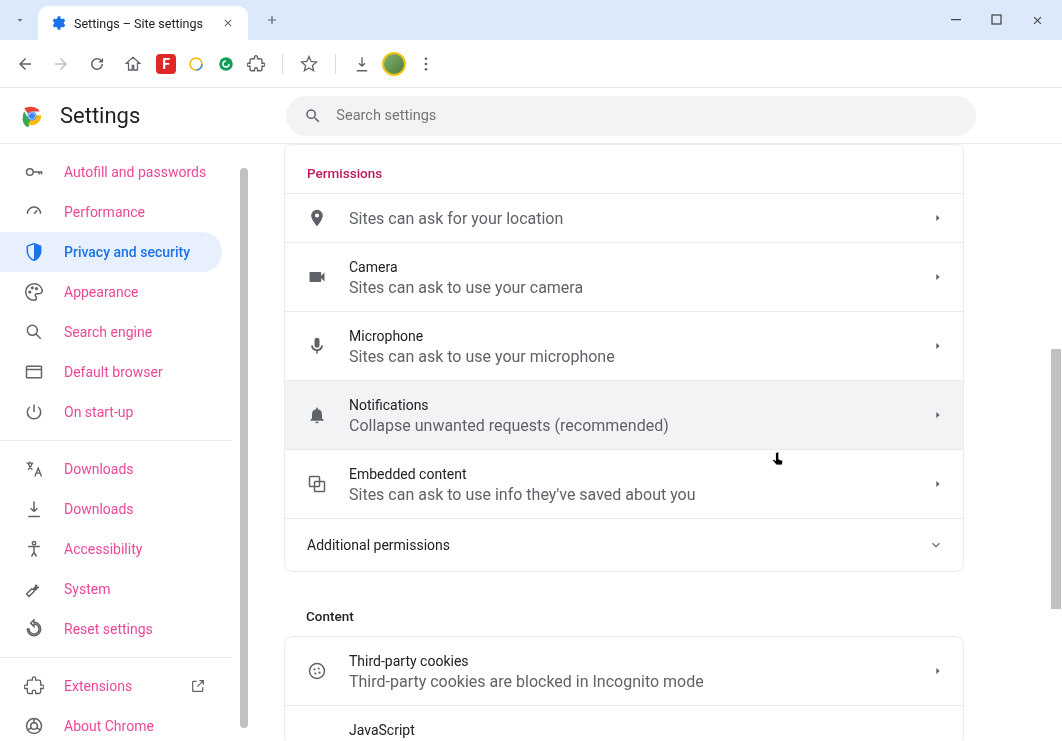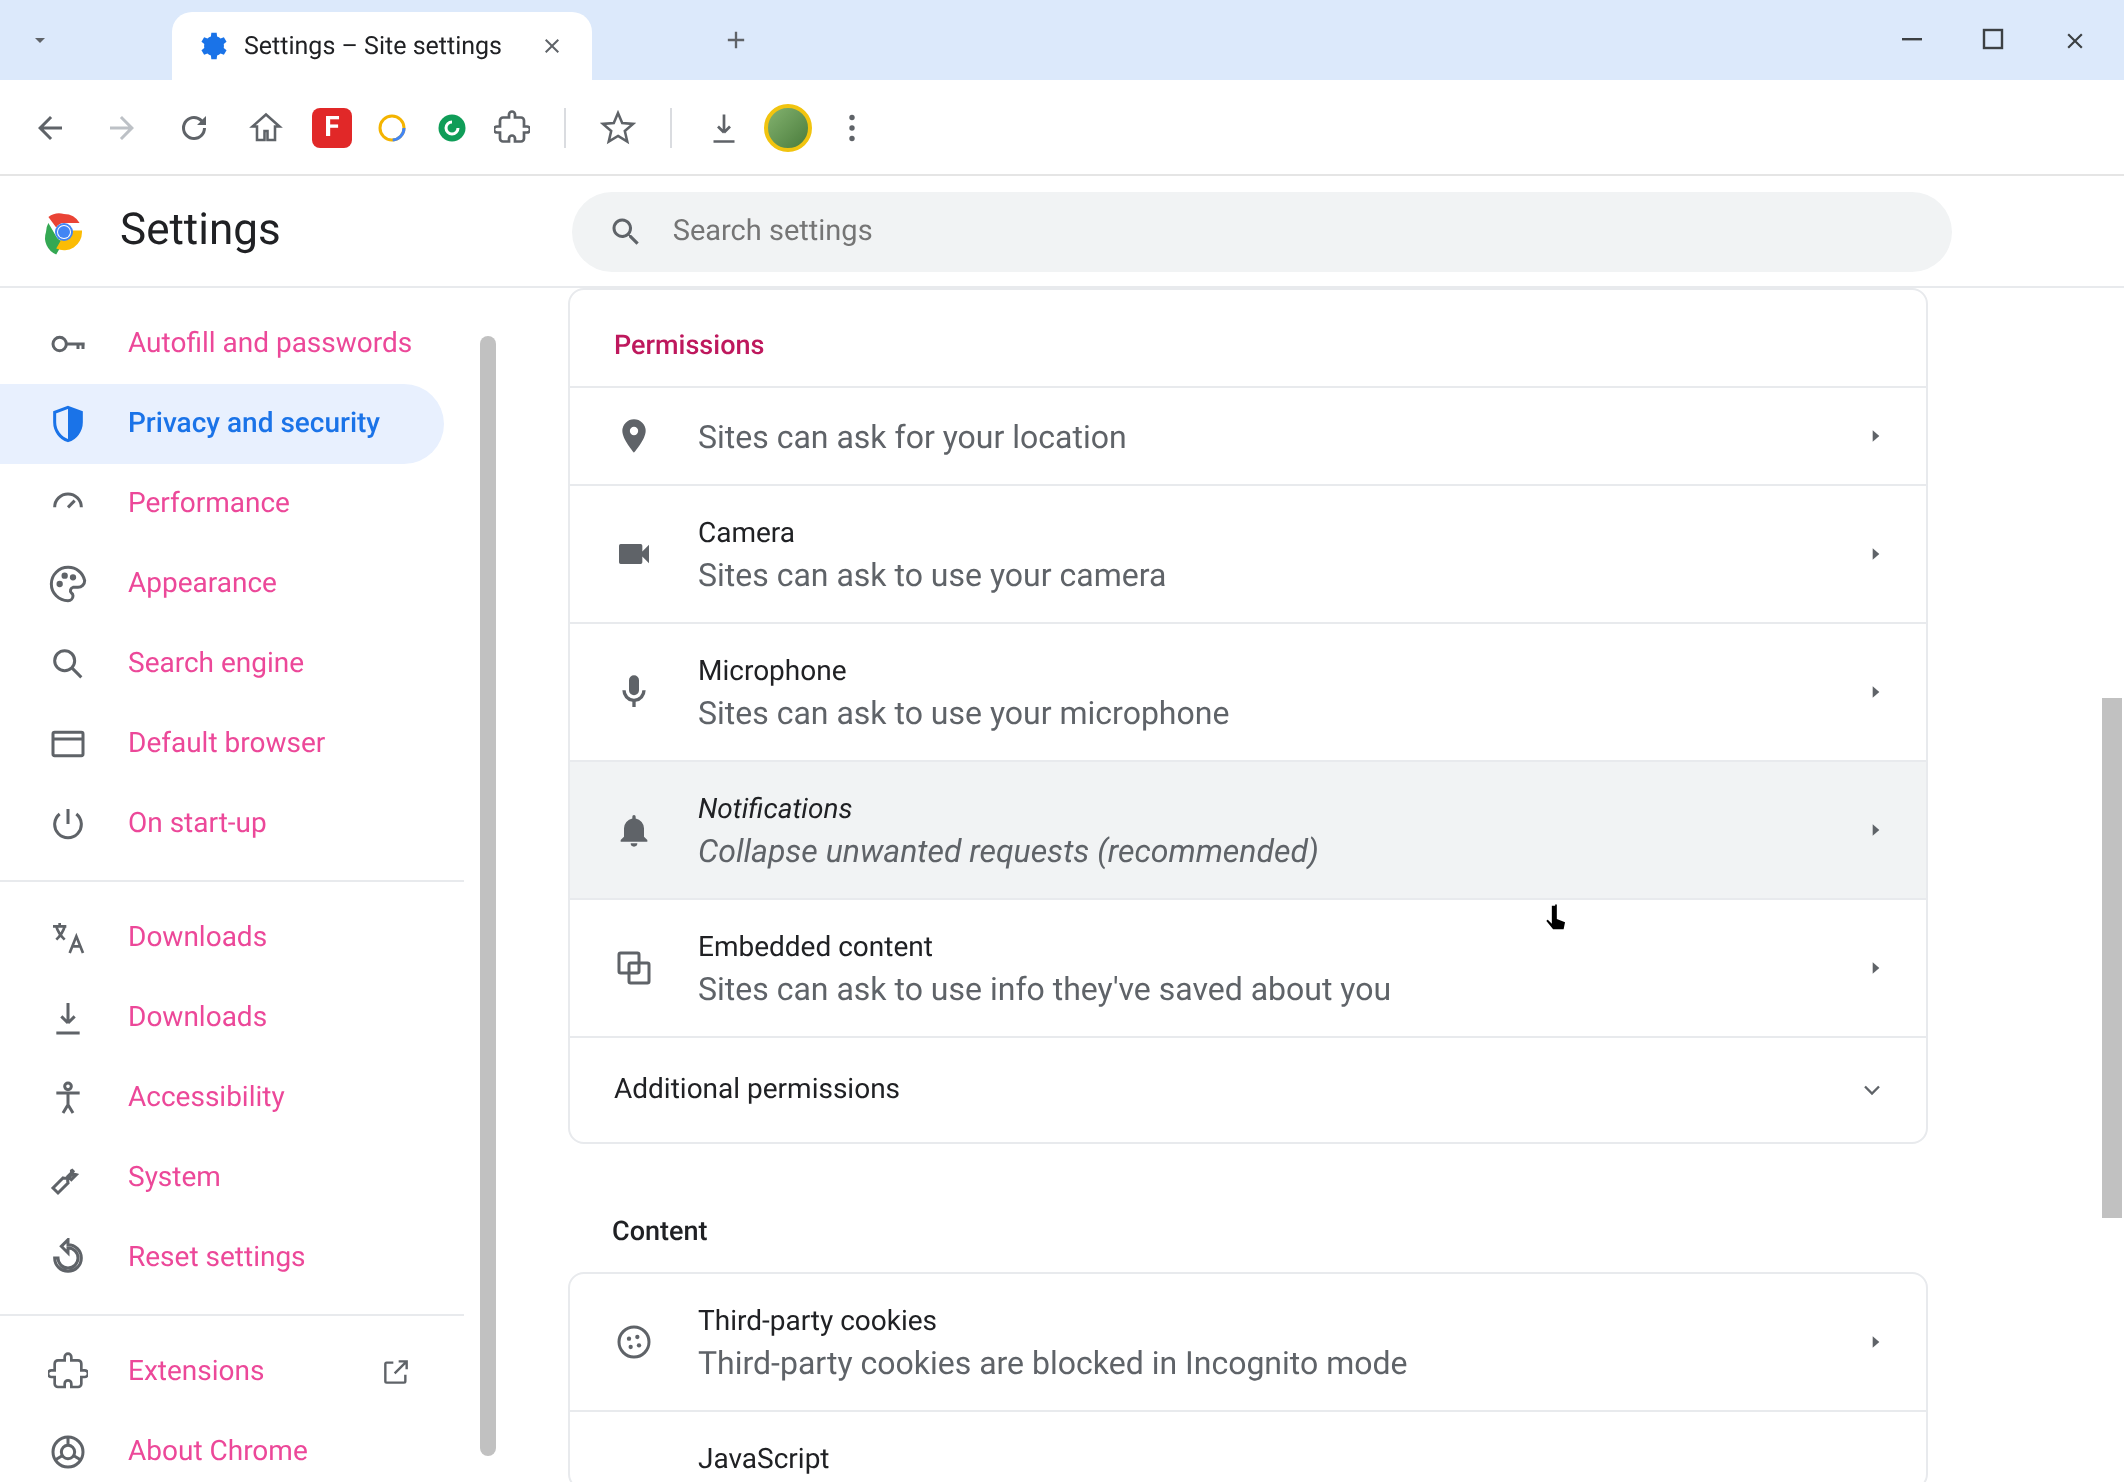--- a/index.html
+++ b/index.html
@@ -1,19 +1,19 @@
 <!DOCTYPE html>
 <html><head>
   <meta charset="utf-8">
   <style>
     * { margin: 0; padding: 0; box-sizing: border-box; font-family: "Segoe UI", Roboto, Arial, sans-serif; }
     body { width: 1062px; height: 741px; background: #fff; overflow: hidden; }
     
     
-    .titlebar { height: 40px; background: #dce9fb; display: flex; align-items: center; padding: 0 8px; gap: 48px; }
+    .titlebar { height: 40px; background: #dce9fb; display: flex; align-items: center; padding: 0 8px; }
     .tab-dropdown { width: 24px; height: 24px; display:flex; align-items:center; justify-content:center; color:#5f6368; }
     .tab { background: #fff; border-radius: 10px 10px 0 0; height: 34px; display:flex; align-items:center; padding: 0 12px; margin-top: 6px; margin-left: 6px; gap: 8px; min-width: 210px; }
     .tab .favicon { width:16px; height:16px; color:#1a73e8; }
     .tab-title { font-size:12.5px; color:#202124; flex:1; }
     .tab-close { width:16px; height:16px; color:#5f6368; display:flex; align-items:center; justify-content:center; }
     .new-tab { width:28px; height:28px; display:flex; align-items:center; justify-content:center; color:#5f6368; margin-left:10px; }
     .win-controls { margin-left:auto; display:flex; gap: 14px; padding-right: 4px; }
     .win-controls span { width:26px; height:26px; display:flex; align-items:center; justify-content:center; color:#3c4043; }
     
     
@@ -51,21 +51,21 @@
     .sidebar-item .ext-link { margin-left:auto; margin-right:16px; color:#5f6368; }
     .scrollbar-v { position:absolute; right:4px; top:6px; width:8px; height:582px; background:transparent; }
     .scrollbar-thumb { width:8px; background:#c1c1c1; border-radius:4px; position:absolute; }
     
     
     .main-wrap { flex:1; height:100%; overflow:hidden; position:relative; }
     .main { height:100%; overflow-y:auto; padding: 0 40px 0 32px; }
     .card { background:#fff; border:1px solid #e8eaed; border-radius:8px; max-width:680px; margin:0 0 20px 0; overflow:hidden; }
     .section-label { font-size:13.5px; font-weight:500; color:#be185d; padding:20px 20px 12px 22px; }
     .perm-row { display:flex; align-items:center; padding:14px 20px 14px 22px; gap:22px; border-top:1px solid #e8eaed; cursor:pointer; }
-    .perm-row:hover, .perm-row.hovered { background:#f1f3f4;font-style:italic; }
+    .perm-row:hover, .perm-row.hovered { background:#f1f3f4; }
     .perm-icon { width:20px; color:#5f6368; display:flex; align-items:center; justify-content:center; flex-shrink:0; }
     .perm-text { flex:1; }
     .perm-title { font-size:14px; color:#202124; line-height:20px; }
     .perm-sub { font-size:16px; color:#5f6368; line-height:18px; margin-top:2px; }
     .chev { color:#5f6368; flex-shrink:0; }
     .expand-row { display:flex; align-items:center; padding:18px 20px 18px 22px; font-size:14px; color:#202124; border-top:1px solid #e8eaed; cursor:pointer; }
     .content-sec { max-width:680px; }
     .content-label { font-size:13.5px; font-weight:500; color:#202124; padding: 16px 22px 12px; }
     .content-card { border:1px solid #e8eaed; border-radius:8px; max-width:680px; overflow:hidden; }
     .content-card .perm-row:first-child { border-top:none; }
@@ -210,37 +210,37 @@
     <div class="sidebar">
       <div class="sidebar-item">
         <span class="nav-icon">
             <svg width="20" height="20" viewBox="0 0 24 24" fill="none" stroke="currentColor" stroke-width="1.8">
               <circle cx="7" cy="12" r="4"></circle>
               <path d="M11 12h11M18 12v3M21 12v3"></path>
             </svg>
           </span>
         <span>Autofill and passwords</span>
       </div>
+      <div class="sidebar-item">
+        <span class="nav-icon">
+            <svg width="20" height="20" viewBox="0 0 24 24" fill="none" stroke="currentColor" stroke-width="1.8">
+              <path d="M4 14a8 8 0 1116 0"></path>
+              <path d="M12 14l4-4"></path>
+            </svg>
+          </span>
+        <span>Performance</span>
+      </div>
       <div class="sidebar-item active">
         <span class="nav-icon">
             <svg width="20" height="20" viewBox="0 0 24 24" fill="currentColor">
               <path d="M12 2l8 3v6c0 5-3.4 9.6-8 11-4.6-1.4-8-6-8-11V5l8-3z" fill="none" stroke="currentColor" stroke-width="1.8"></path>
               <path d="M12 2l8 3v6c0 5-3.4 9.6-8 11V2z"></path>
             </svg>
           </span>
         <span>Privacy and security</span>
-      </div>
-      <div class="sidebar-item">
-        <span class="nav-icon">
-            <svg width="20" height="20" viewBox="0 0 24 24" fill="none" stroke="currentColor" stroke-width="1.8">
-              <path d="M4 14a8 8 0 1116 0"></path>
-              <path d="M12 14l4-4"></path>
-            </svg>
-          </span>
-        <span>Performance</span>
       </div>
       <div class="sidebar-item">
         <span class="nav-icon">
             <svg width="20" height="20" viewBox="0 0 24 24" fill="none" stroke="currentColor" stroke-width="1.8">
               <path d="M12 2a10 10 0 100 20 3 3 0 003-3 2 2 0 00-1-1.7A2 2 0 0115 14h3a4 4 0 004-4A10 10 0 0012 2z"></path>
               <circle cx="7" cy="12" r="1" fill="currentColor"></circle>
               <circle cx="10" cy="7" r="1" fill="currentColor"></circle>
               <circle cx="15" cy="8" r="1" fill="currentColor"></circle>
             </svg>
           </span>

